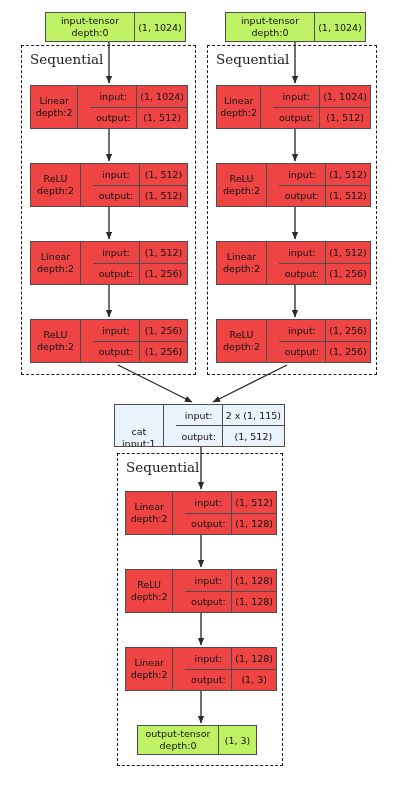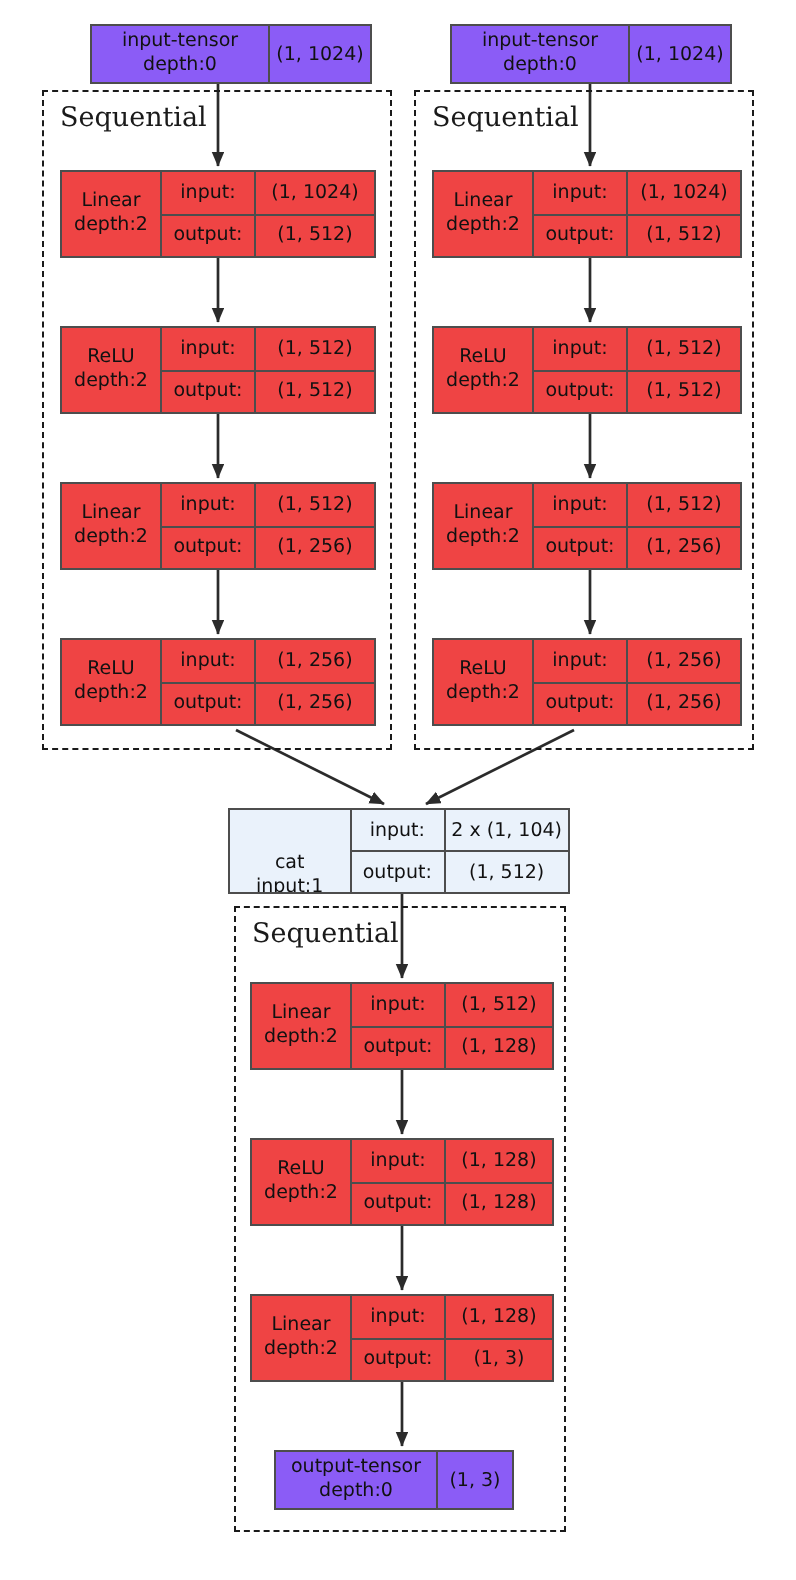--- a/index.html
+++ b/index.html
@@ -38,40 +38,41 @@
   .node {
     position: absolute;
     box-sizing: border-box;
     border: 1.3px solid #4d4d4d;
     display: flex;
     flex-direction: row;
     background: #ccffcc;
     overflow: hidden;
   }
   .node.green  { background: #ef4444; }
-  .node.yellow { background: #8b5cf6; }
+  .node.yellow { background: #bef264; }
   .node.blue   { background: #eaf2fb; }
 
   .cell-name {
     box-sizing: border-box;
     display: flex;
     align-items: center;
     justify-content: center;
     text-align: center;
     font-size: 9.5px;
     color: #111111;
     line-height: 1.25;
     padding: 1px 2px;
   }
   .col-right {
     box-sizing: border-box;
     display: flex;
     flex-direction: column;
     flex: 1 1 auto;
     border-left: 1.3px solid #4d4d4d;
+    padding-left: 12px;
   }
   .io-row {
     box-sizing: border-box;
     display: flex;
     flex-direction: row;
     flex: 1 1 0;
     min-height: 0;
   }
   .io-row + .io-row {
     border-top: 1.3px solid #4d4d4d;
@@ -313,21 +314,21 @@
   </div>
 
   <div class="node blue" style="left:114px; top:404px; width:171px; height:43px;">
     <div class="cell-name" style="width:64px;margin-top:24px;">
       <span><span>cat</span><br>
       <span>input:1</span></span>
     </div>
     <div class="col-right">
       <div class="io-row">
         <div class="io-key" style="width:46px;">input:</div>
-        <div class="io-val">2 x (1, 104)</div>
+        <div class="io-val">2 x (1, 115)</div>
       </div>
       <div class="io-row">
         <div class="io-key" style="width:46px;">output:</div>
         <div class="io-val">(1, 512)</div>
       </div>
     </div>
   </div>
 
   <div class="cluster" style="left:117px; top:453px; width:166px; height:313px;"></div>
   <div class="cluster-label" style="left:126px; top:461px;">Sequential</div>

